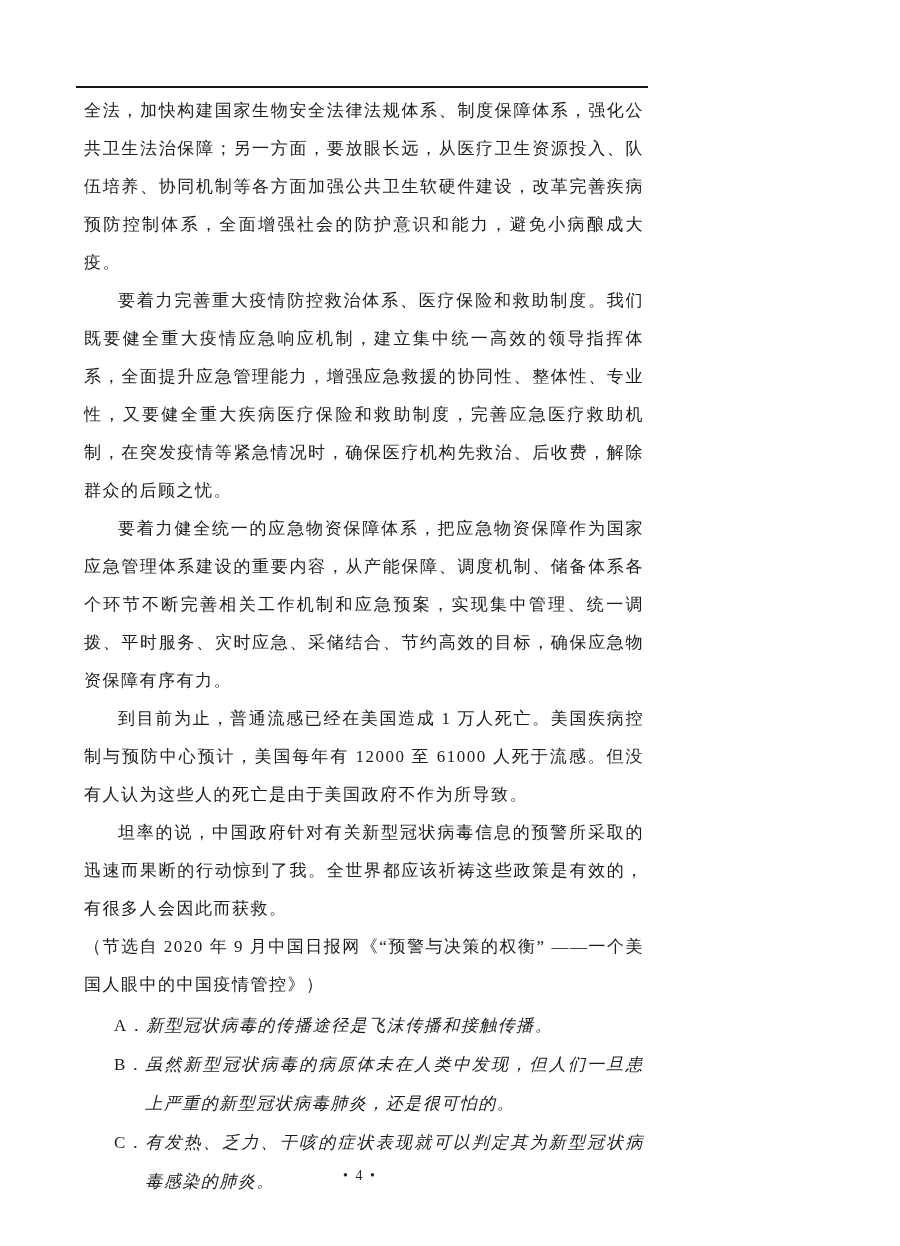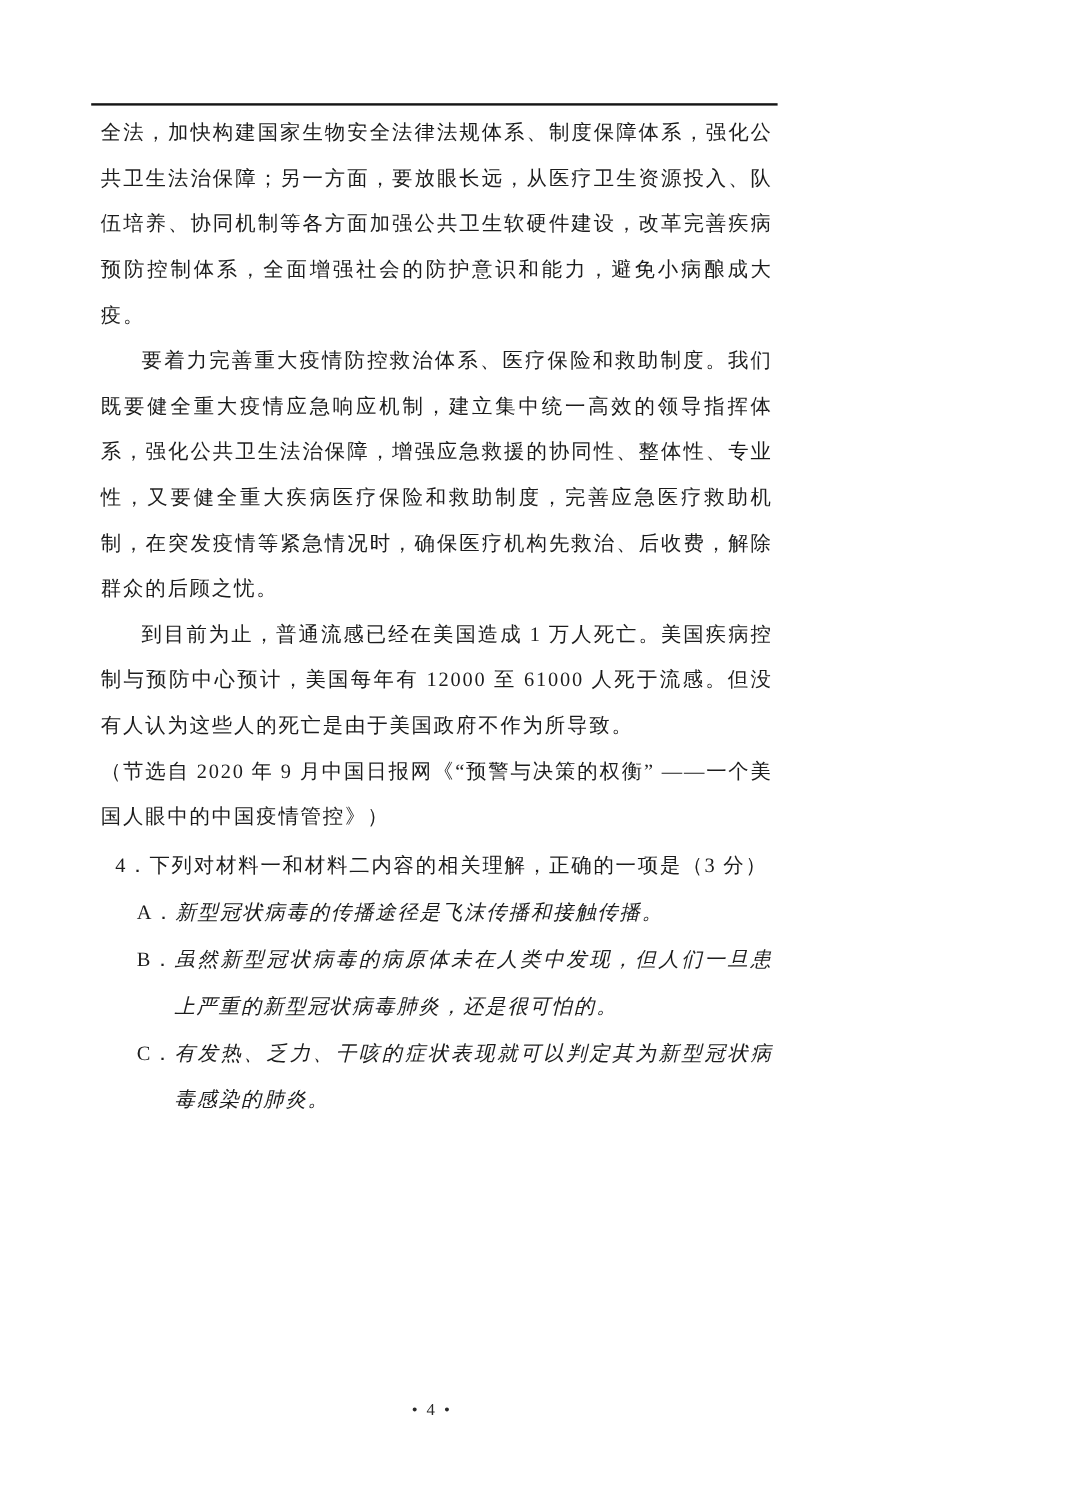--- a/index.html
+++ b/index.html
@@ -84,33 +84,34 @@
 </head>
 <body>
 
 <div class="page">
   <div class="content">
 
     <div class="rule"></div>
 
     <p class="para">全法，加快构建国家生物安全法律法规体系、制度保障体系，强化公共卫生法治保障；另一方面，要放眼长远，从医疗卫生资源投入、队伍培养、协同机制等各方面加强公共卫生软硬件建设，改革完善疾病预防控制体系，全面增强社会的防护意识和能力，避免小病酿成大疫。</p>
 
-    <p class="para indent">要着力完善重大疫情防控救治体系、医疗保险和救助制度。我们既要健全重大疫情应急响应机制，建立集中统一高效的领导指挥体系，强化公共卫生法治保障，增强应急救援的协同性、整体性、专业性，又要健全重大疾病医疗保险和救助制度，完善应急医疗救助机制，在突发疫情等紧急情况时，确保医疗机构先救治、后收费，解除群众的后顾之忧。</p>
+    <p class="para indent">要着力完善重大疫情防控救治体系、医疗保险和救助制度。我们既要健全重大疫情应急响应机制，建立集中统一高效的领导指挥体系，全面提升应急管理能力，增强应急救援的协同性、整体性、专业性，又要健全重大疾病医疗保险和救助制度，完善应急医疗救助机制，在突发疫情等紧急情况时，确保医疗机构先救治、后收费，解除群众的后顾之忧。</p>
 
+    <p class="para indent">要着力健全统一的应急物资保障体系，把应急物资保障作为国家应急管理体系建设的重要内容，从产能保障、调度机制、储备体系各个环节不断完善相关工作机制和应急预案，实现集中管理、统一调拨、平时服务、灾时应急、采储结合、节约高效的目标，确保应急物资保障有序有力。</p>
 
 
 
     <p class="para indent">到目前为止，普通流感已经在美国造成 1 万人死亡。美国疾病控制与预防中心预计，美国每年有 12000 至 61000 人死于流感。但没有人认为这些人的死亡是由于美国政府不作为所导致。</p>
 
 
+    <p class="para indent">坦率的说，中国政府针对有关新型冠状病毒信息的预警所采取的迅速而果断的行动惊到了我。全世界都应该祈祷这些政策是有效的，有很多人会因此而获救。</p>
 
     <p class="para">（节选自 2020 年 9 月中国日报网《“预警与决策的权衡” ——一个美国人眼中的中国疫情管控》）</p>
 
     <div class="question-block">
-      <p class="stem">4．下列对材料一和材料二内容的相关理解，正确的一项是（3 分）</p>
 
       <div class="option">
         <span class="opt-label">A．</span>
         <span class="opt-text">新型冠状病毒的传播途径是飞沫传播和接触传播。</span>
       </div>
 
       <div class="option">
         <span class="opt-label">B．</span>
         <span class="opt-text">虽然新型冠状病毒的病原体未在人类中发现，但人们一旦患上严重的新型冠状病毒肺炎，还是很可怕的。</span>
       </div>

